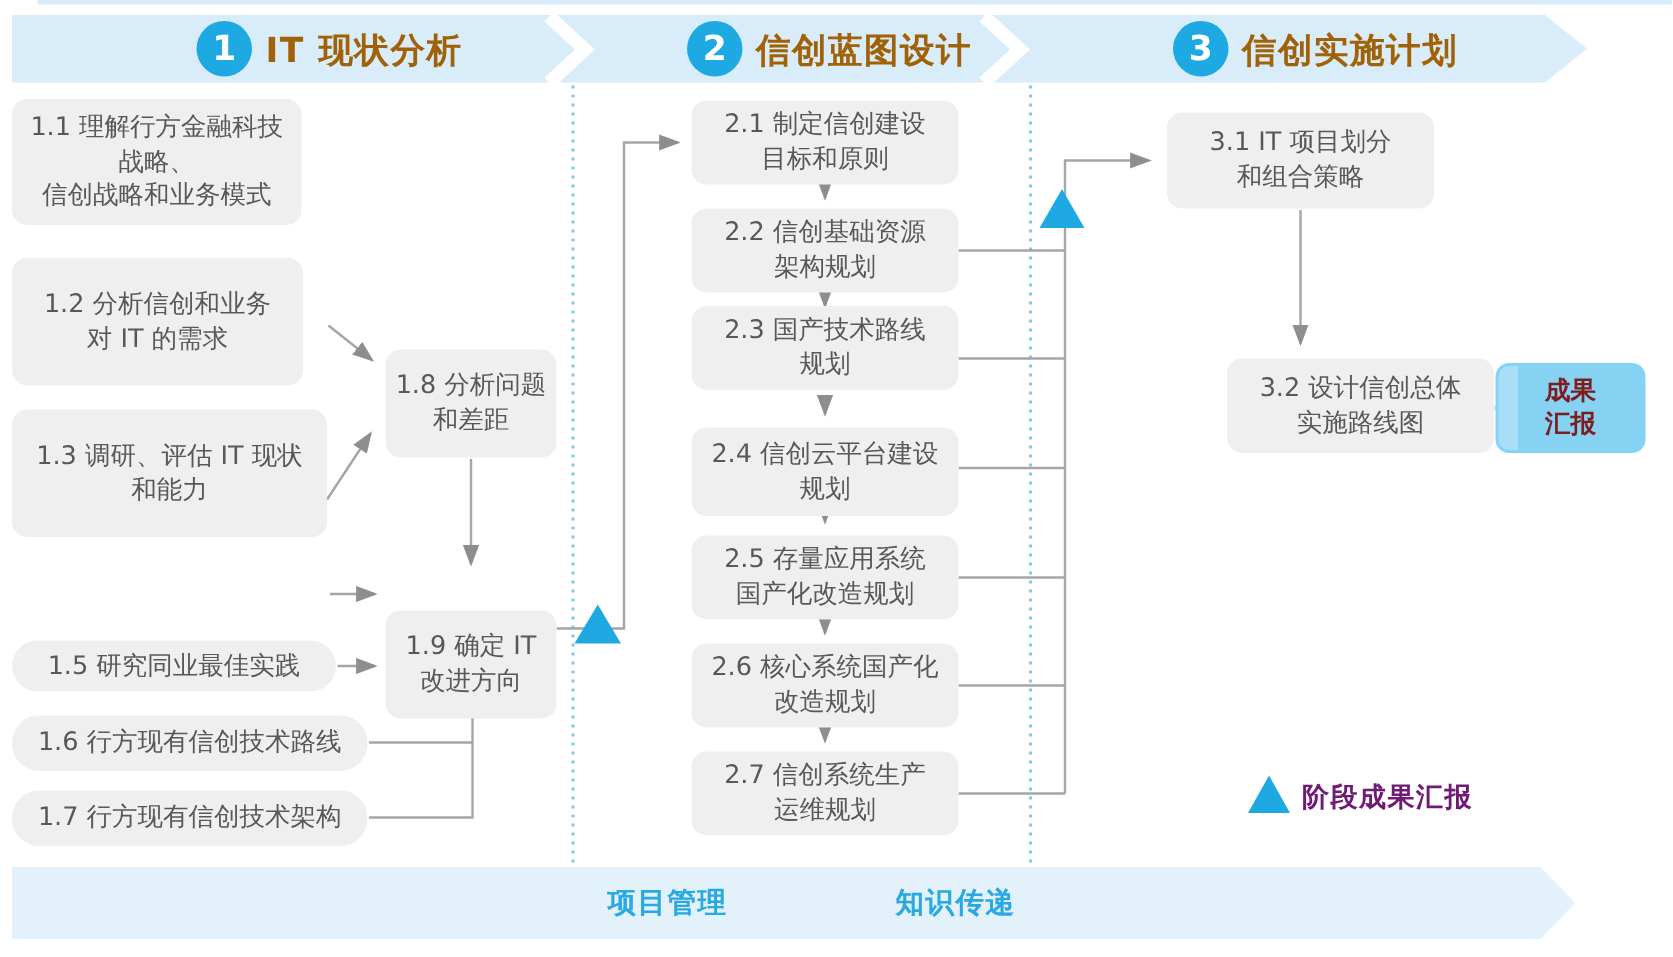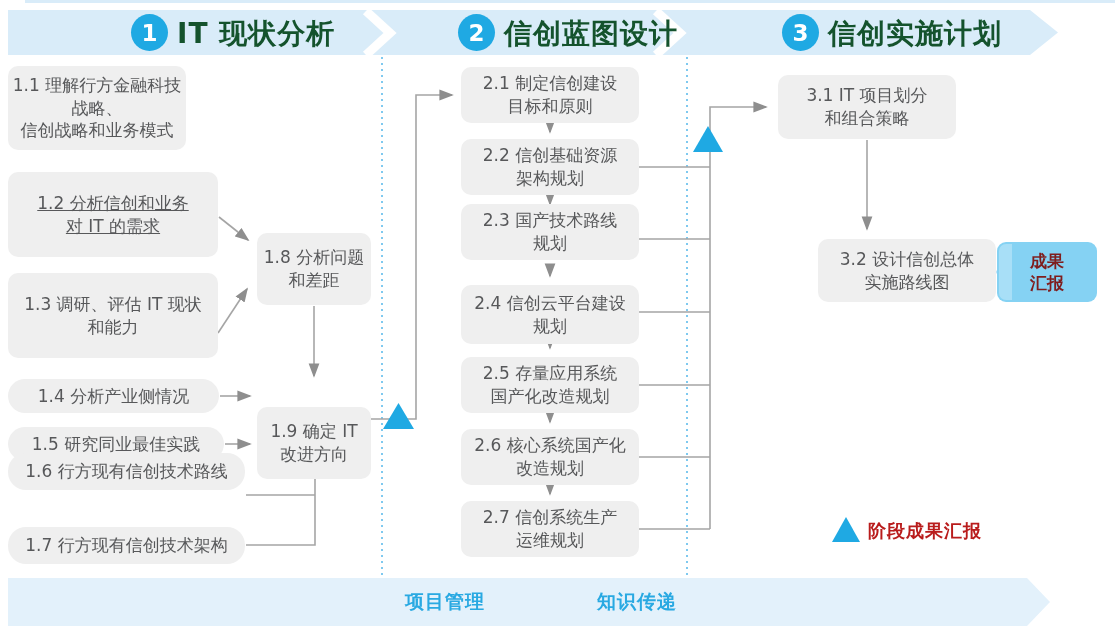--- a/index.html
+++ b/index.html
@@ -10,21 +10,21 @@
   .layer { position:absolute; left:0; top:0; }
 
   
   .phase-num {
     position:absolute; width:37px; height:37px; top:14px; border-radius:50%;
     background:#1FA9E3; color:#ffffff; font-weight:bold; font-size:23px;
     display:flex; align-items:center; justify-content:center;
   }
   .phase-title {
     position:absolute; top:12px; height:43px; display:flex; align-items:center;
-    color:#14532d; font-weight:bold; font-size:28px; letter-spacing:1px;
+    color:#a16207; font-weight:bold; font-size:23px; letter-spacing:1px;
   }
 
   
   .box {
     position:absolute; background:#EFEFEF; border-radius:10px; color:#57585A;
     font-size:17px; line-height:1.35; text-align:center; white-space:pre-line;
     display:flex; align-items:center; justify-content:center; padding:0 4px;
     box-sizing:border-box;
   }
   .pill { border-radius:18px; }
@@ -42,21 +42,21 @@
   }
 
   
   .footer-label {
     position:absolute; top:589px; height:26px; width:130px; text-align:center;
     color:#29A9E2; font-weight:bold; font-size:19px; letter-spacing:1px;
   }
 
   .legend-label {
     position:absolute; left:868px; top:518px; height:26px; display:flex; align-items:center;
-    color:#b91c1c; font-weight:bold; font-size:18px; letter-spacing:1px;
+    color:#701a75; font-weight:bold; font-size:18px; letter-spacing:1px;
   }
 </style>
 </head>
 <body>
 
 <div class="canvas">
 
   <svg class="layer" width="1115" height="638" viewBox="0 0 1115 638">
     <defs>
       <marker id="ah" viewBox="0 0 8 6" markerWidth="9" markerHeight="7" refX="7" refY="3" orient="auto">
@@ -118,29 +118,28 @@
 
   <div class="phase-num" style="left:131px;">1</div>
   <div class="phase-title" style="left:177px;">IT 现状分析</div>
 
   <div class="phase-num" style="left:458px;">2</div>
   <div class="phase-title" style="left:504px;">信创蓝图设计</div>
 
   <div class="phase-num" style="left:782px;">3</div>
   <div class="phase-title" style="left:828px;">信创实施计划</div>
 
-  <div class="box" style="left:8px; top:66px; width:178px; height:84px;">1.1 理解行方金融科技战略、
+  <div class="box" style="left:8px; top:66px; width:193px; height:84px;">1.1 理解行方金融科技战略、
 信创战略和业务模式</div>
-  <div class="box" style="left:8px; top:172px; width:210px; height:85px;text-decoration:underline;">1.2 分析信创和业务
+  <div class="box" style="left:8px; top:172px; width:194px; height:85px;">1.2 分析信创和业务
 对 IT 的需求</div>
   <div class="box" style="left:8px; top:273px; width:210px; height:85px;">1.3 调研、评估 IT 现状
 和能力</div>
-  <div class="box pill" style="left:8px; top:379px; width:211px; height:34px;">1.4 分析产业侧情况</div>
   <div class="box pill" style="left:8px; top:427px; width:216px; height:34px;">1.5 研究同业最佳实践</div>
-  <div class="box pill" style="left:8px; top:453px; width:237px; height:37px;">1.6 行方现有信创技术路线</div>
+  <div class="box pill" style="left:8px; top:477px; width:237px; height:37px;">1.6 行方现有信创技术路线</div>
   <div class="box pill" style="left:8px; top:527px; width:237px; height:37px;">1.7 行方现有信创技术架构</div>
   <div class="box" style="left:257px; top:233px; width:114px; height:72px;">1.8 分析问题
 和差距</div>
   <div class="box" style="left:257px; top:383px; width:114px; height:72px;margin-top:24px;">1.9 确定 IT
 改进方向</div>
 
   <div class="box" style="left:461px; top:67px; width:178px; height:56px;">2.1 制定信创建设
 目标和原则</div>
   <div class="box" style="left:461px; top:139px; width:178px; height:56px;">2.2 信创基础资源
 架构规划</div>

